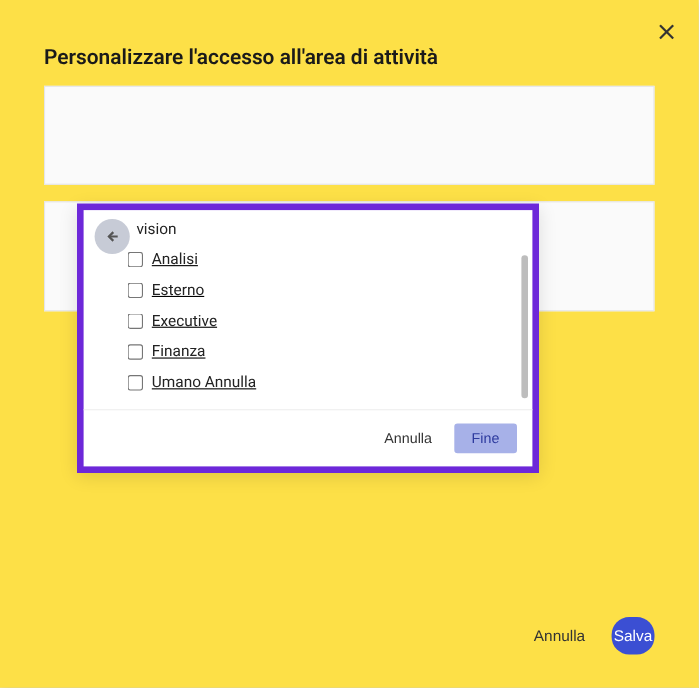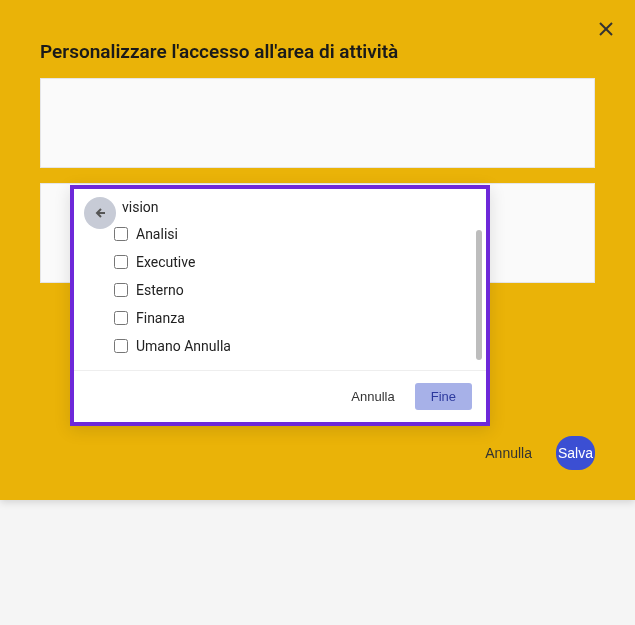--- a/index.html
+++ b/index.html
@@ -8,23 +8,23 @@
       padding: 0;
     }
     body {
       font-family: -apple-system, BlinkMacSystemFont, "Segoe UI", Roboto, sans-serif;
       background: #f5f5f5;
       width: 635px;
       height: 625px;
       overflow: hidden;
     }
     .modal {
-      background: #eab308;
+      background: #fde047;
       width: 635px;
-      height: 500px;
+      height: 625px;
       position: relative;
       box-shadow: 0 2px 8px rgba(0,0,0,0.15);
     }
     .close-btn {
       position: absolute;
       top: 20px;
       right: 20px;
       cursor: pointer;
       width: 18px;
       height: 18px;
@@ -61,21 +61,21 @@
       border: 1px solid #e5e5e7;
       background: #fafafa;
       height: 100px;
     }
     .popup {
       position: absolute;
       top: 185px;
       left: 70px;
       width: 420px;
       background: #fff;
-      border: 4px solid #6d28d9;
+      border: 6px solid #6d28d9;
       box-shadow: 0 4px 16px rgba(0,0,0,0.12);
     }
     .popup-header {
       display: flex;
       align-items: center;
       padding: 10px 14px 5px 14px;
       position: relative;
     }
     .back-circle {
       width: 32px;
@@ -96,20 +96,21 @@
       stroke-width: 2;
       fill: none;
     }
     .popup-title {
       font-size: 14px;
       color: #222;
       margin-left: 34px;
     }
     .options-wrap {
       position: relative;
+      text-decoration: underline;
     }
     .options-list {
       padding: 0 20px 10px 40px;
       max-height: 230px;
       overflow-y: auto;
     }
     .option-item {
       display: flex;
       align-items: center;
       padding: 6px 0;
@@ -215,25 +216,25 @@
     </div>
 
     <div class="options-wrap">
       <div class="options-list">
         <div class="option-item">
           <input type="checkbox" style="">
           <label>Analisi</label>
         </div>
         <div class="option-item">
           <input type="checkbox" style="">
+          <label>Esterno</label>
+        </div>
+        <div class="option-item">
+          <input type="checkbox" style="">
           <label>Executive</label>
-        </div>
-        <div class="option-item">
-          <input type="checkbox" style="">
-          <label>Esterno</label>
         </div>
         <div class="option-item">
           <input type="checkbox" style="">
           <label>Finanza</label>
         </div>
         <div class="option-item">
           <input type="checkbox" style="">
           <label>Umano Annulla</label>
         </div>
       </div>

